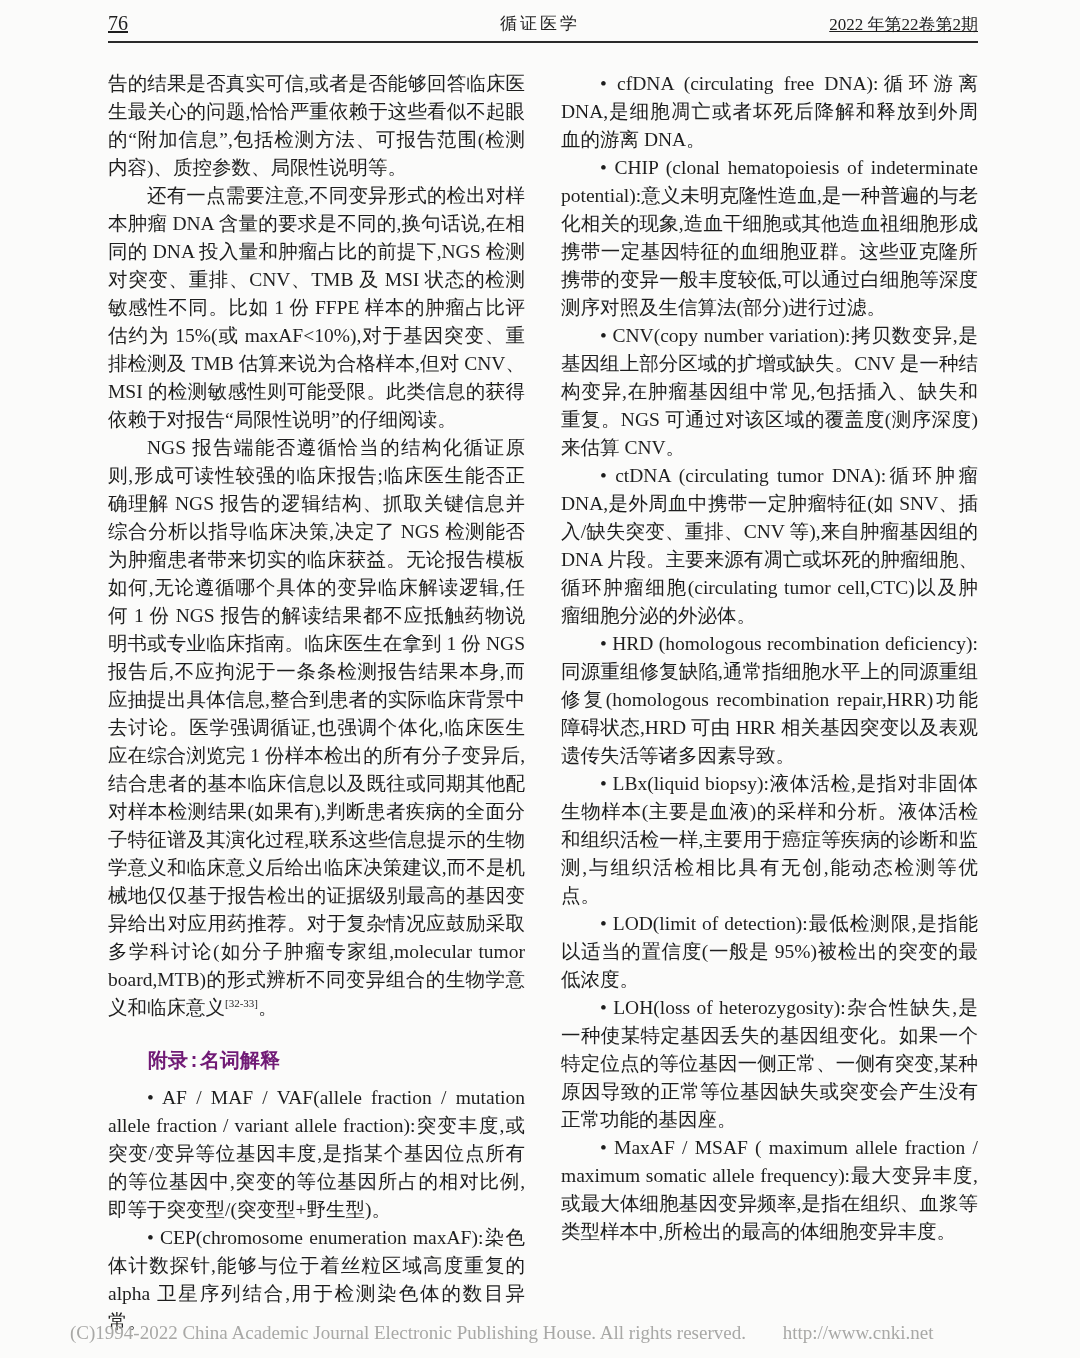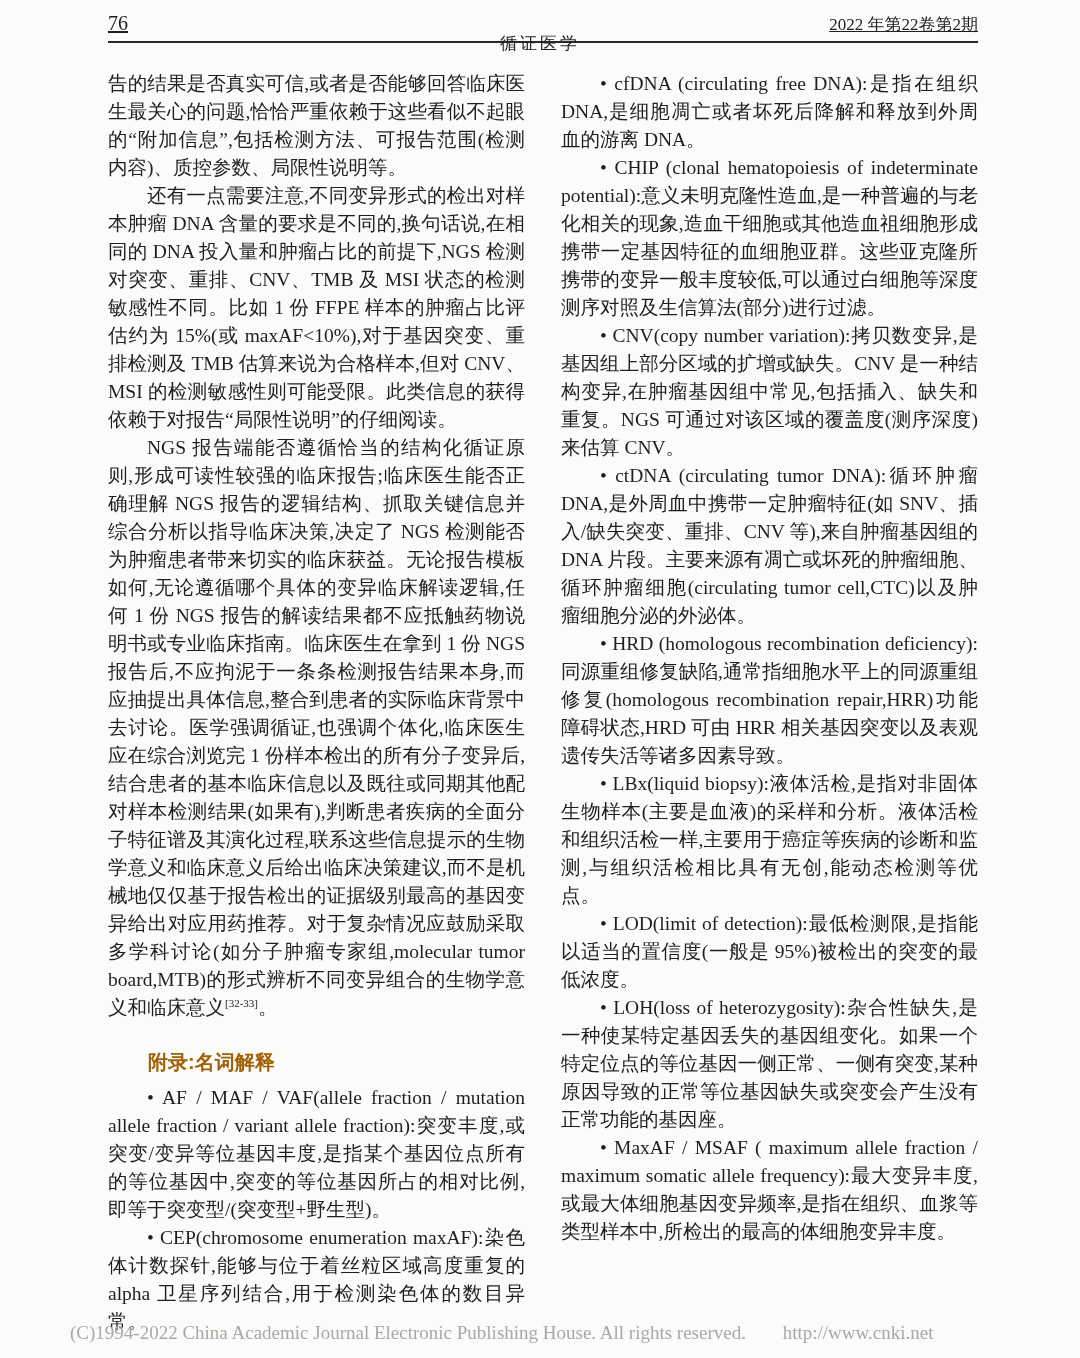--- a/index.html
+++ b/index.html
@@ -16,21 +16,21 @@
     display: flex;
     justify-content: space-between;
     align-items: baseline;
     padding: 12px 102px 0 108px;
     font-size: 17px;
     text-decoration: underline;
   }
   .page-header .page-num { font-size: 20px; }
   .page-header .journal-title {
     position: absolute; left: 50%; transform: translateX(-50%);
-    letter-spacing: 3px; font-size: 17px; margin-top: 20px;
+    letter-spacing: 3px; font-size: 17px;
   }
   .header-rule {
     margin: 5px 102px 0 108px;
     border-top: 2px solid #2a2a2a;
     height: 0;
   }
   .content {
     display: flex;
     gap: 36px;
     padding: 27px 102px 0 108px;
@@ -44,24 +44,24 @@
   }
   .col p { margin: 0; }
   .indent { text-indent: 2em; }
   .no-indent { text-indent: 0; }
   sup.ref {
     font-size: 11px;
     vertical-align: super;
     line-height: 0;
   }
   .appendix-heading {
-    font-family: Liberation Sans, sans-serif;
+    font-family: Liberation Mono, monospace;
     font-weight: bold;
     font-size: 20px;
-    color: #a16207;
+    color: #701a75;
     margin: 26px 0 8px 0 !important;
     text-indent: 2em;
   }
   .page-footer {
     position: absolute;
     left: 70px;
     bottom: 14px;
     font-size: 19px;
     color: #a8a8a6;
     white-space: nowrap;
@@ -83,21 +83,21 @@
   <div class="col">
     <p class="no-indent">告的结果是否真实可信,或者是否能够回答临床医生最关心的问题,恰恰严重依赖于这些看似不起眼的“附加信息”,包括检测方法、可报告范围(检测内容)、质控参数、局限性说明等。</p>
     <p class="indent">还有一点需要注意,不同变异形式的检出对样本肿瘤 DNA 含量的要求是不同的,换句话说,在相同的 DNA 投入量和肿瘤占比的前提下,NGS 检测对突变、重排、CNV、TMB 及 MSI 状态的检测敏感性不同。比如 1 份 FFPE 样本的肿瘤占比评估约为 15%(或 maxAF&lt;10%),对于基因突变、重排检测及 TMB 估算来说为合格样本,但对 CNV、MSI 的检测敏感性则可能受限。此类信息的获得依赖于对报告“局限性说明”的仔细阅读。</p>
     <p class="indent"><span>NGS 报告端能否遵循恰当的结构化循证原则,形成可读性较强的临床报告;临床医生能否正确理解 NGS 报告的逻辑结构、抓取关键信息并综合分析以指导临床决策,决定了 NGS 检测能否为肿瘤患者带来切实的临床获益。无论报告模板如何,无论遵循哪个具体的变异临床解读逻辑,任何 1 份 NGS 报告的解读结果都不应抵触药物说明书或专业临床指南。临床医生在拿到 1 份 NGS 报告后,不应拘泥于一条条检测报告结果本身,而应抽提出具体信息,整合到患者的实际临床背景中去讨论。医学强调循证,也强调个体化,临床医生应在综合浏览完 1 份样本检出的所有分子变异后,结合患者的基本临床信息以及既往或同期其他配对样本检测结果(如果有),判断患者疾病的全面分子特征谱及其演化过程,联系这些信息提示的生物学意义和临床意义后给出临床决策建议,而不是机械地仅仅基于报告检出的证据级别最高的基因变异给出对应用药推荐。对于复杂情况应鼓励采取多学科讨论(如分子肿瘤专家组,molecular tumor board,MTB)的形式辨析不同变异组合的生物学意义和临床意义</span><sup class="ref">[32-33]</sup><span>。</span></p>
     <p class="appendix-heading">附录:名词解释</p>
     <p class="indent">• AF / MAF / VAF(allele fraction / mutation allele fraction / variant allele fraction):突变丰度,或突变/变异等位基因丰度,是指某个基因位点所有的等位基因中,突变的等位基因所占的相对比例,即等于突变型/(突变型+野生型)。</p>
     <p class="indent">• CEP(chromosome enumeration maxAF):染色体计数探针,能够与位于着丝粒区域高度重复的 alpha 卫星序列结合,用于检测染色体的数目异常。</p>
   </div>
 
   <div class="col">
-    <p class="indent">• cfDNA (circulating free DNA):是指在组织 DNA,是细胞凋亡或者坏死后降解和释放到外周血的游离 DNA。</p>
+    <p class="indent">• cfDNA (circulating free DNA):循环游离 DNA,是细胞凋亡或者坏死后降解和释放到外周血的游离 DNA。</p>
     <p class="indent">• CHIP (clonal hematopoiesis of indeterminate potential):意义未明克隆性造血,是一种普遍的与老化相关的现象,造血干细胞或其他造血祖细胞形成携带一定基因特征的血细胞亚群。这些亚克隆所携带的变异一般丰度较低,可以通过白细胞等深度测序对照及生信算法(部分)进行过滤。</p>
     <p class="indent">• CNV(copy number variation):拷贝数变异,是基因组上部分区域的扩增或缺失。CNV 是一种结构变异,在肿瘤基因组中常见,包括插入、缺失和重复。NGS 可通过对该区域的覆盖度(测序深度)来估算 CNV。</p>
     <p class="indent">• ctDNA (circulating tumor DNA):循环肿瘤 DNA,是外周血中携带一定肿瘤特征(如 SNV、插入/缺失突变、重排、CNV 等),来自肿瘤基因组的 DNA 片段。主要来源有凋亡或坏死的肿瘤细胞、循环肿瘤细胞(circulating tumor cell,CTC)以及肿瘤细胞分泌的外泌体。</p>
     <p class="indent">• HRD (homologous recombination deficiency):同源重组修复缺陷,通常指细胞水平上的同源重组修复(homologous recombination repair,HRR)功能障碍状态,HRD 可由 HRR 相关基因突变以及表观遗传失活等诸多因素导致。</p>
     <p class="indent">• LBx(liquid biopsy):液体活检,是指对非固体生物样本(主要是血液)的采样和分析。液体活检和组织活检一样,主要用于癌症等疾病的诊断和监测,与组织活检相比具有无创,能动态检测等优点。</p>
     <p class="indent">• LOD(limit of detection):最低检测限,是指能以适当的置信度(一般是 95%)被检出的突变的最低浓度。</p>
     <p class="indent">• LOH(loss of heterozygosity):杂合性缺失,是一种使某特定基因丢失的基因组变化。如果一个特定位点的等位基因一侧正常、一侧有突变,某种原因导致的正常等位基因缺失或突变会产生没有正常功能的基因座。</p>
     <p class="indent">• MaxAF / MSAF ( maximum allele fraction / maximum somatic allele frequency):最大变异丰度,或最大体细胞基因变异频率,是指在组织、血浆等类型样本中,所检出的最高的体细胞变异丰度。</p>
   </div>
 

